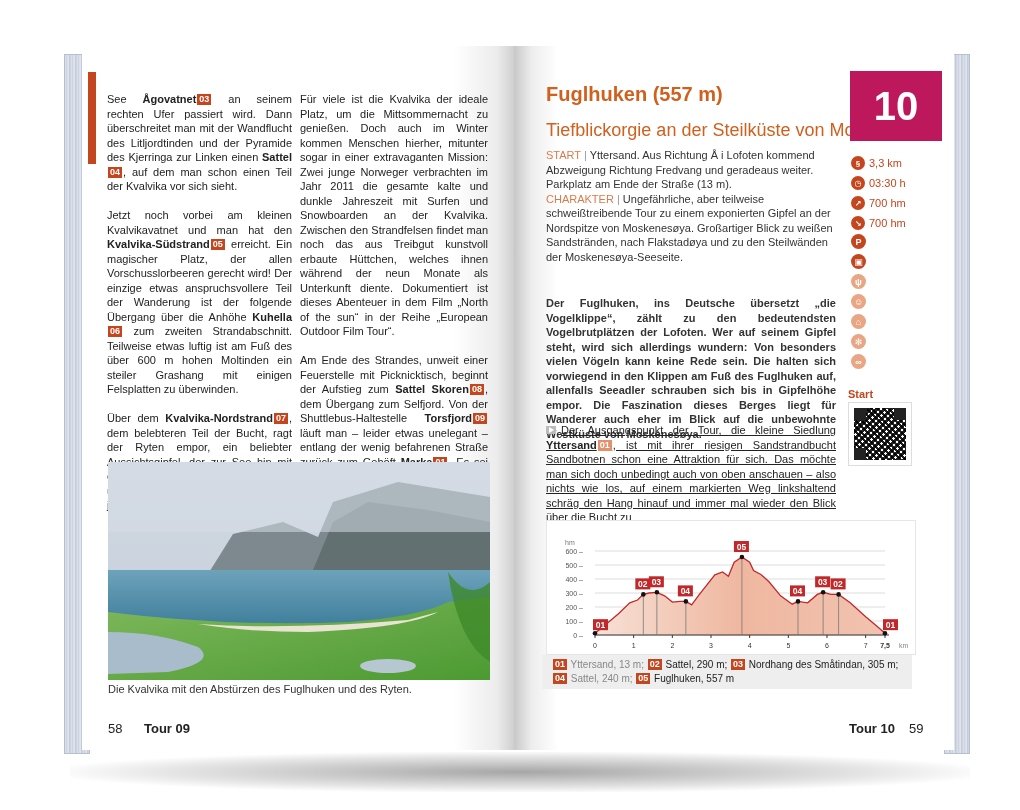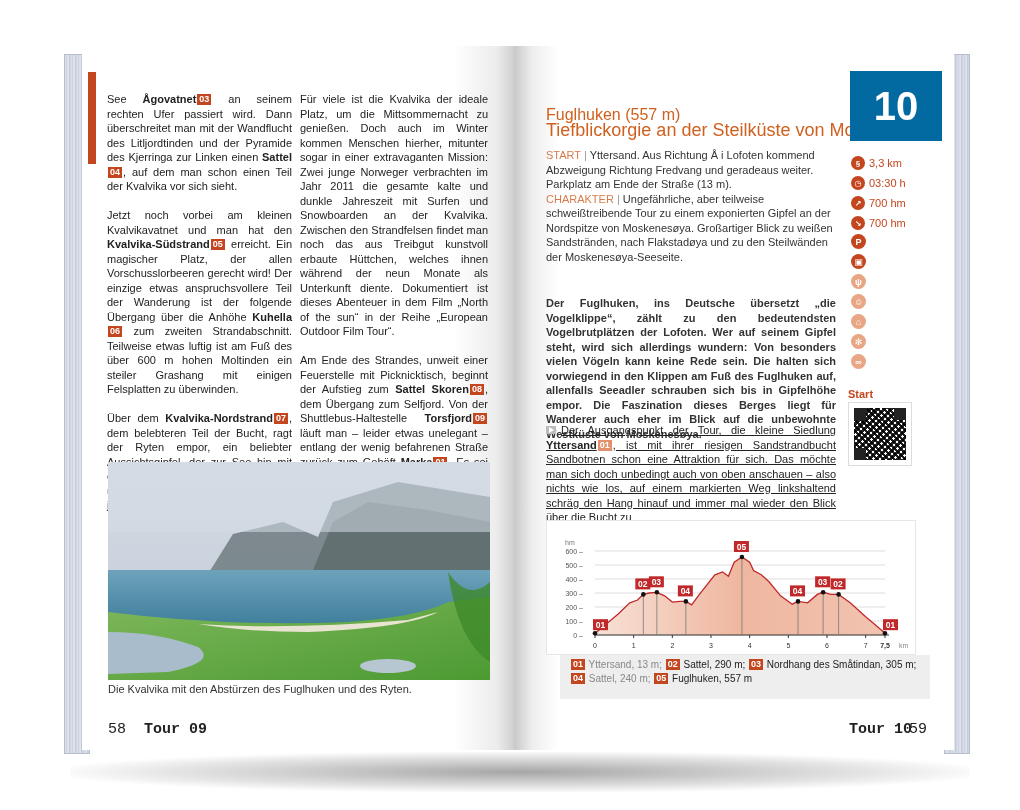--- a/index.html
+++ b/index.html
@@ -29,30 +29,30 @@
   .wp { display: inline-block; background: #c4461e; color: #fff; font-weight: bold; font-size: 9px;
     line-height: 11px; padding: 0 2px; margin: 0 1px; vertical-align: 1px; }
   .wp.light { background: #e3906d; }
 
   .col-l1 { left: 107px; top: 92px; width: 185px; }
   .col-l2 { left: 300px; top: 92px; width: 188px; }
 
   .photo { position: absolute; left: 108px; top: 462px; width: 382px; height: 218px; overflow: hidden;
     background: linear-gradient(180deg, #cfd8e3 0%, #bccad8 40%, #7fa8bd 48%, #4f8aa5 60%, #6ea0b0 66%, #d9dccf 70%, #7bb65a 74%, #5da23c 100%); }
   .caption { position: absolute; left: 108px; top: 683px; font-size: 11px; color: #333; }
-  .foot { position: absolute; top: 721px; font-size: 15px; color: #222; font-family: Liberation Mono, monospace; }
+  .foot { position: absolute; top: 721px; font-size: 13px; color: #222; }
   .foot b { font-weight: bold; }
 
-  .title { position: absolute; left: 546px; top: 106px; font-size: 16px; font-weight: normal; color: #d0601e; }
+  .title { position: absolute; left: 546px; top: 83px; font-size: 20px; font-weight: bold; color: #d0601e; }
   .subtitle { position: absolute; left: 546px; top: 120px; font-size: 18px; color: #d0601e; }
   .info { position: absolute; left: 546px; top: 148px; width: 290px; font-size: 11px; line-height: 14.5px; color: #333; }
   .info .lbl { color: #d87c4c; }
   .info .sep { color: #999; }
 
-  .tourno { position: absolute; left: 850px; top: 71px; width: 92px; height: 70px; background: #0369a1;
+  .tourno { position: absolute; left: 850px; top: 71px; width: 92px; height: 70px; background: #be185d;
     color: #fff; font-size: 40px; font-weight: bold; text-align: center; line-height: 70px; }
 
   .stats { position: absolute; left: 851px; top: 153px; }
   .stat { display: flex; align-items: center; height: 20px; font-size: 11px; color: #c4461e; }
   .stat .ic { width: 14px; height: 14px; border-radius: 50%; background: #c4461e; color: #fff; font-size: 8px;
     display: inline-flex; align-items: center; justify-content: center; margin-right: 4px; font-weight: bold; }
   .icons { position: absolute; left: 851px; top: 234px; }
   .icons .ic { width: 15px; height: 15px; border-radius: 50%; background: #c4461e; color: #fff; font-size: 9px;
     display: flex; align-items: center; justify-content: center; margin-bottom: 5px; font-weight: bold; }
   .icons .ic.pale { background: #e8a684; }
@@ -67,21 +67,21 @@
       repeating-linear-gradient(45deg, #222 0 2px, #fff 2px 4px),
       repeating-linear-gradient(-45deg, #222 0 3px, #fff 3px 5px);
     background-blend-mode: normal, normal, normal, multiply, normal; }
 
   .para { position: absolute; left: 546px; top: 296px; width: 290px; font-size: 11px; line-height: 14.5px; font-weight: bold; color: #333; text-align: justify; }
   .para2 { position: absolute; left: 546px; top: 423px; width: 290px; font-size: 11px; line-height: 14.5px; color: #222; text-align: justify; text-decoration: underline; }
   .play { display: inline-block; width: 10px; height: 8px; background: #bbb; margin-right: 5px; vertical-align: 0; position: relative; }
   .play::after { content: ""; position: absolute; left: 3px; top: 1px; border-left: 5px solid #fff; border-top: 3px solid transparent; border-bottom: 3px solid transparent; }
 
   .profile { position: absolute; left: 546px; top: 520px; width: 370px; height: 135px; background: #fff; border: 1px solid #e6e6e6; }
-  .legend { position: absolute; left: 560px; top: 655px; width: 370px; height: 44px; background: #eeeeee; font-size: 10px; line-height: 14px; padding: 3px 10px; color: #222; }
+  .legend { position: absolute; left: 542px; top: 655px; width: 370px; height: 34px; background: #eeeeee; font-size: 10px; line-height: 14px; padding: 3px 10px; color: #222; }
   .legend .dim { color: #888; }
 </style>
 </head>
 <body>
 
 <div class="shadow"></div>
 <div class="edge left"></div>
 <div class="edge right"></div>
 
 <div class="page left"></div>

